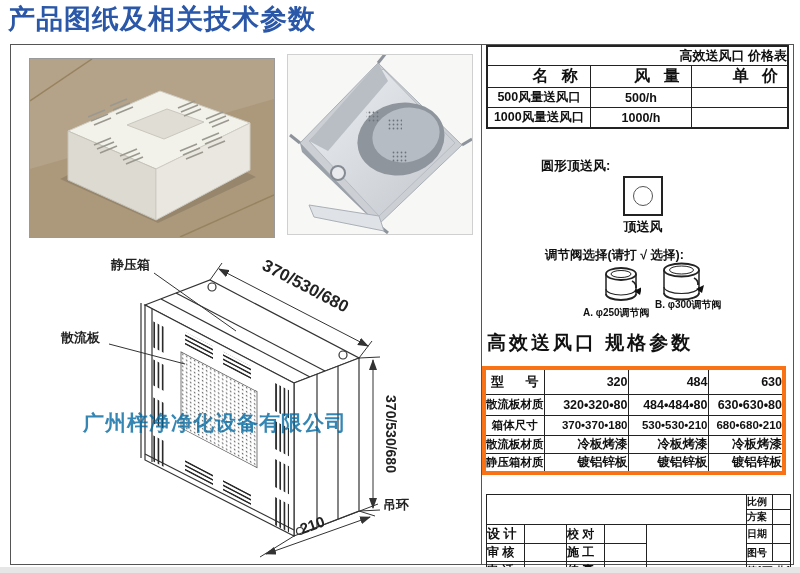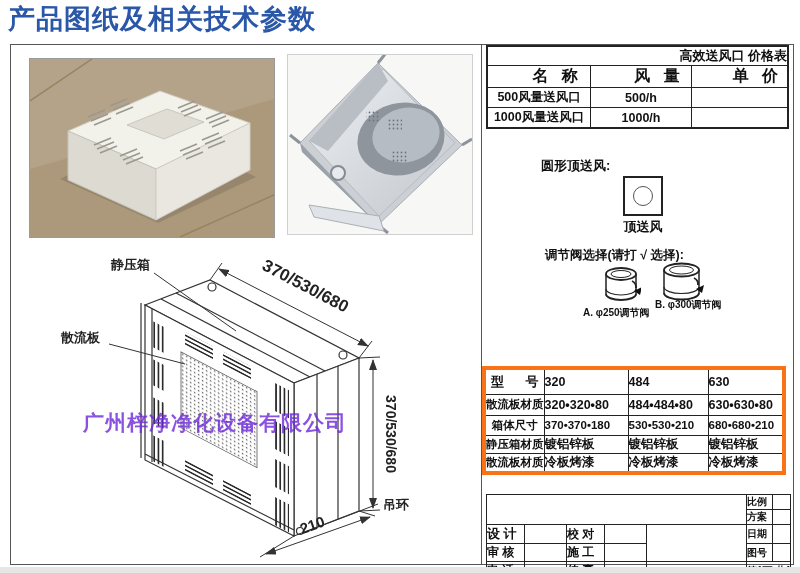--- a/index.html
+++ b/index.html
@@ -15,21 +15,21 @@
   .frame{
     position:absolute;left:10px;top:44px;width:782px;height:519px;
     border:1px solid #555;background:#fff;
   }
   .bottom-strip{position:absolute;left:0;top:567px;width:800px;height:6px;background:#e6e6e6;}
   .photo1{position:absolute;left:18px;top:13px;width:244px;height:178px;border:1px solid #9a9a9a;}
   .photo2{position:absolute;left:276px;top:9px;width:184px;height:179px;border:1px solid #d0d0d0;}
   .drawing{position:absolute;left:0;top:198px;width:470px;height:321px;}
   .watermark{
     position:absolute;left:72px;top:364px;font-size:21px;font-weight:bold;
-    color:#6d28d9;opacity:.8;letter-spacing:1px;white-space:nowrap;z-index:4;
+    color:#0369a1;opacity:.8;letter-spacing:1px;white-space:nowrap;z-index:4;
   }
   .right-panel{position:absolute;left:470px;top:0;width:312px;height:519px;border-left:1px solid #555;}
   table{border-collapse:collapse;table-layout:fixed;}
   td,th{border:1px solid #222;padding:0;overflow:hidden;white-space:nowrap;}
   .pre{white-space:pre;}
   .price-table{position:absolute;left:4px;top:0;width:303px;border:2px solid #222;}
   .price-table .t-row td{height:15px;font-size:13px;font-weight:bold;text-align:right;}
   .price-table th{height:18px;font-size:16px;text-align:center;padding-left:32px;}
   .price-table .d-row td{height:19px;font-size:12.5px;font-weight:bold;text-align:center;}
   .round-label{position:absolute;left:59px;top:112px;font-size:13px;font-weight:bold;}
@@ -40,21 +40,21 @@
   .square-diagram .circle{width:18px;height:18px;border:1.5px solid #555;border-radius:50%;}
   .square-caption{position:absolute;left:111px;top:173px;width:100px;text-align:center;font-size:13px;font-weight:bold;}
   .valve-label{position:absolute;left:56px;top:202px;font-size:12.5px;font-weight:bold;margin-left:7px;}
   .valve-a{position:absolute;left:119px;top:221px;}
   .valve-b{position:absolute;left:177px;top:216px;}
   .valve-opt-a{position:absolute;left:101px;top:261px;font-size:10px;font-weight:bold;}
   .valve-opt-b{position:absolute;left:173px;top:253px;font-size:10px;font-weight:bold;}
   .spec-title{position:absolute;left:5px;top:285px;font-size:19px;font-weight:bold;letter-spacing:3px;}
   .spec-table{position:absolute;left:0;top:321px;width:304px;border:4px solid #f97316;}
   .spec-table th{font-size:11.5px;text-align:center;}
-  .spec-table td{font-size:12.5px;font-weight:bold;text-align:left;}
+  .spec-table td{font-size:12.5px;font-weight:bold;text-align:right;}
   .title-block{position:absolute;left:4px;top:449px;width:304px;border:1px solid #222;}
   .title-block td{font-size:10px;font-weight:bold;}
   .title-block .lab{text-align:left;}
   .tb-pg{text-align:center;}
 </style>
 </head>
 <body>
 
 <div class="page-title">产品图纸及相关技术参数</div>
 
@@ -247,20 +247,21 @@
         <path d="M5,26 a17.5,6.5 0 0 0 35,0" stroke-width="1.2" fill="none"></path>
         <ellipse cx="22.5" cy="9" rx="17.5" ry="6.5" stroke-width="1.8"></ellipse>
         <ellipse cx="22.5" cy="9" rx="12" ry="4" stroke-width="1"></ellipse>
         <path d="M35,17 a7,7 0 0 1 4,7" stroke-width="1.8" fill="none"></path>
         <polygon points="37,28 45,24 43,32" fill="#111" stroke="none"></polygon>
       </g>
     </svg>
     <div class="valve-opt-a">A. φ250调节阀</div>
     <div class="valve-opt-b">B. φ300调节阀</div>
 
+    <div class="spec-title">高效送风口  规格参数</div>
 
     <table class="spec-table">
       <colgroup>
           <col style="width:60px">
           <col style="width:84px">
           <col style="width:80px">
           <col style="width:76px">
         </colgroup>
       <tbody>
           <tr style="height:26px">
@@ -275,30 +276,30 @@
         <td>484•484•80</td>
         <td>630•630•80</td>
       </tr>
       <tr style="height:20px">
         <th>箱体尺寸</th>
         <td style="font-size:11.5px">370•370•180</td>
         <td style="font-size:11.5px">530•530•210</td>
         <td style="font-size:11.5px">680•680•210</td>
       </tr>
       <tr style="height:17px">
+        <th>散流板材质</th>
+        <td>冷板烤漆</td>
+        <td>冷板烤漆</td>
+        <td>冷板烤漆</td>
+      </tr>
+      <tr style="height:17px">
         <th>静压箱材质</th>
         <td>镀铝锌板</td>
         <td>镀铝锌板</td>
         <td>镀铝锌板</td>
-      </tr>
-      <tr style="height:17px">
-        <th>散流板材质</th>
-        <td>冷板烤漆</td>
-        <td>冷板烤漆</td>
-        <td>冷板烤漆</td>
       </tr>
     </tbody>
       </table>
 
     <table class="title-block">
       <colgroup>
         <col style="width:38px">
           <col style="width:42px">
           <col style="width:38px">
           <col style="width:42px">

